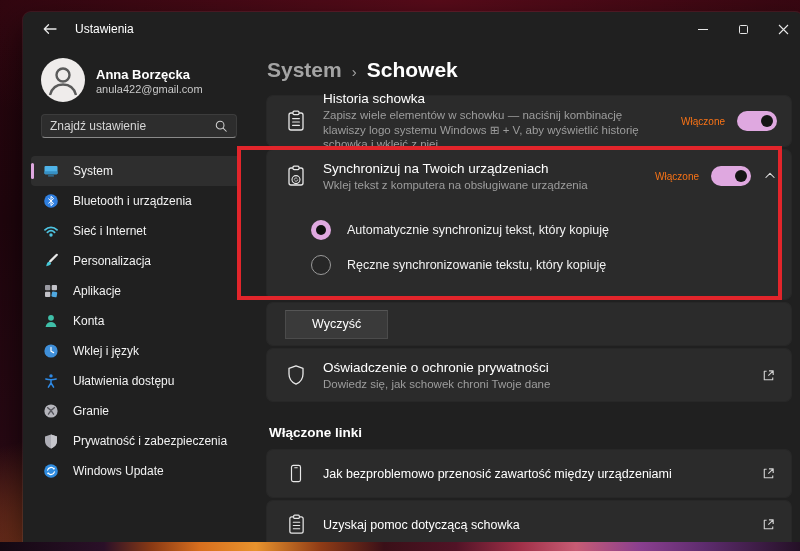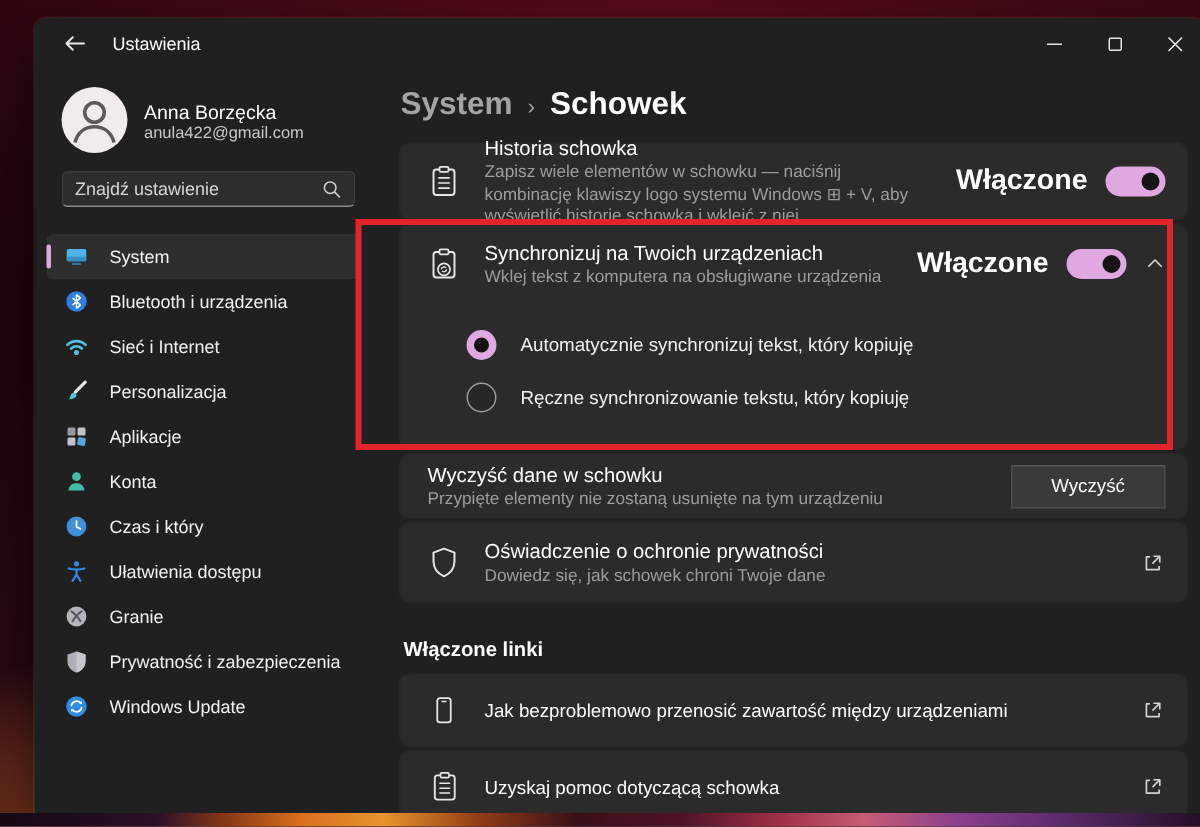--- a/index.html
+++ b/index.html
@@ -33,21 +33,21 @@
   .win-btn{ width:40px; height:34px; display:flex; align-items:center; justify-content:center; }
   .glyph-min{ width:10px; height:1px; background:#e6e6e6; }
   .glyph-max{ width:9px; height:9px; border:1px solid #e6e6e6; border-radius:1.5px; }
   
   .body-row{ flex:1; display:flex; min-height:0; }
   .sidebar{ width:232px; flex:0 0 232px; padding:8px 14px 0 8px; }
   .main{ flex:1; padding:4px 12px 0 12px; min-width:0; }
   
   .profile{ display:flex; align-items:center; gap:11px; margin:4px 0 12px 10px; }
   .avatar{ width:44px; height:44px; border-radius:50%; background:#efeceb; flex:0 0 44px; }
-  .profile-name{ font-size:13px; font-weight:normal; color:#fff; line-height:17px; }
+  .profile-name{ font-size:13px; font-weight:bold; color:#fff; line-height:17px; }
   .profile-email{ font-size:11px; color:#c9c9c9; }
   .searchbox{ margin-left:10px; width:196px; height:24px; background:#2d2d2d; border:1px solid #3c3c3c; border-bottom-color:#898989; border-radius:4px; display:flex; align-items:center; padding:0 8px; }
   .searchbox input{ flex:1; background:transparent; border:none; outline:none; color:#fff; font-size:12px; font-family:inherit; min-width:0; }
   .searchbox input::placeholder{ color:#d6d6d6; opacity:1; }
   .nav{ margin-top:18px; display:flex; flex-direction:column; }
   .nav-item{ position:relative; height:30px; display:flex; align-items:center; gap:14px; padding-left:12px; border-radius:4px; font-size:12px; color:#f2f2f2; cursor:pointer; }
   .nav-item.active{ background:#2e2e2e; }
   .nav-item .accent-bar{ position:absolute; left:0; top:7px; width:3px; height:16px; border-radius:2px; background:var(--accent,#dfa8e0); }
   .nav-icon{ width:16px; height:16px; flex:0 0 16px; }
   
@@ -58,21 +58,21 @@
   .cards{ display:flex; flex-direction:column; }
   .card{ background:var(--card_bg,#2b2b2b); border-radius:6px; margin-bottom:4px; box-shadow:0 0 0 1px rgba(255,255,255,.035); }
   .card-row{ display:flex; align-items:center; padding:0 14px 0 18px; gap:16px; }
   .card-text{ flex:1; min-width:0; max-width:452px; padding:6px 0; }
   .card-title{ font-size:13.5px; color:#fff; line-height:18px; }
   .card-sub{ font-size:11.5px; color:#9d9d9d; line-height:14.5px; }
   .row-h50{ height:50px; }
   .row-h42{ height:42px; }
   .row-h52{ height:52px; }
   .toggle-wrap{ display:flex; align-items:center; gap:12px; flex:0 0 auto; }
-  .toggle-label{ font-size:19px; color:#ffffff;font-weight:bold; }
+  .toggle-label{ font-size:10px; color:#f97316; }
   .toggle{ width:40px; height:20px; border-radius:10px; background:var(--accent,#dfa8e0); position:relative; cursor:pointer; flex:0 0 40px; }
   .toggle .knob{ position:absolute; right:4px; top:4px; width:12px; height:12px; border-radius:50%; background:#151515; }
   .chevron{ width:14px; height:14px; display:flex; align-items:center; justify-content:center; cursor:pointer; }
   
   .card.sync{ height:149px; overflow:hidden; }
   .option-row{ display:flex; align-items:center; gap:16px; padding-left:44px; height:35px; cursor:pointer; }
   .radio{ width:20px; height:20px; border-radius:50%; position:relative; flex:0 0 20px; }
   .radio.checked{ background:var(--accent,#dfa8e0); }
   .radio.checked::after{ content:""; position:absolute; left:5px; top:5px; width:10px; height:10px; border-radius:50%; background:#101010; }
   .radio.unchecked{ border:1px solid #9a9a9a; background:#272727; }
@@ -187,21 +187,21 @@
               <circle cx="8" cy="4.8" r="2.9" fill="#3fbfa8"></circle>
               <path d="M2.6 14 c.4-3.2 2.8-5 5.4-5 s5 1.8 5.4 5 Z" fill="#3fbfa8"></path>
             </svg>
           <span>Konta</span>
         </div>
         <div class="nav-item">
           <svg class="nav-icon" viewBox="0 0 16 16">
               <circle cx="8" cy="8" r="6.6" fill="#3f8fd9"></circle>
               <path d="M8 4.4 V8.2 L10.6 9.6" stroke="#fff" stroke-width="1.2" fill="none" stroke-linecap="round"></path>
             </svg>
-          <span>Czas i który</span>
+          <span>Wklej i język</span>
         </div>
         <div class="nav-item">
           <svg class="nav-icon" viewBox="0 0 16 16">
               <circle cx="8" cy="2.9" r="1.7" fill="#2e8ae6"></circle>
               <path d="M2.8 6 C6 6.9 10 6.9 13.2 6 M8 6.8 V10 M8 10 L5.4 14.2 M8 10 L10.6 14.2" stroke="#2e8ae6" stroke-width="1.5" fill="none" stroke-linecap="round"></path>
             </svg>
           <span>Ułatwienia dostępu</span>
         </div>
         <div class="nav-item">
           <svg class="nav-icon" viewBox="0 0 16 16">
@@ -292,24 +292,20 @@
             <span class="option-label">Automatycznie synchronizuj tekst, który kopiuję</span>
           </div>
           <div class="option-row">
             <span class="radio unchecked"></span>
             <span class="option-label">Ręczne synchronizowanie tekstu, który kopiuję</span>
           </div>
         </div>
 
         <div class="card">
           <div class="card-row row-h42" style="padding-left:18px;">
-            <div class="card-text" style="max-width:none;">
-              <div class="card-title">Wyczyść dane w schowku</div>
-              <div class="card-sub">Przypięte elementy nie zostaną usunięte na tym urządzeniu</div>
-            </div>
             <button class="clear-btn">Wyczyść</button>
           </div>
         </div>
 
         <div class="card">
           <div class="card-row row-h52">
             <span class="card-icon">
               <svg width="20" height="22" viewBox="0 0 20 22">
                   <path d="M10 1.8 L17 4.4 V10 C17 15.2 13.6 18.6 10 20.2 C6.4 18.6 3 15.2 3 10 V4.4 Z" stroke="#e8e8e8" stroke-width="1.3" fill="none" stroke-linejoin="round"></path>
                 </svg>

